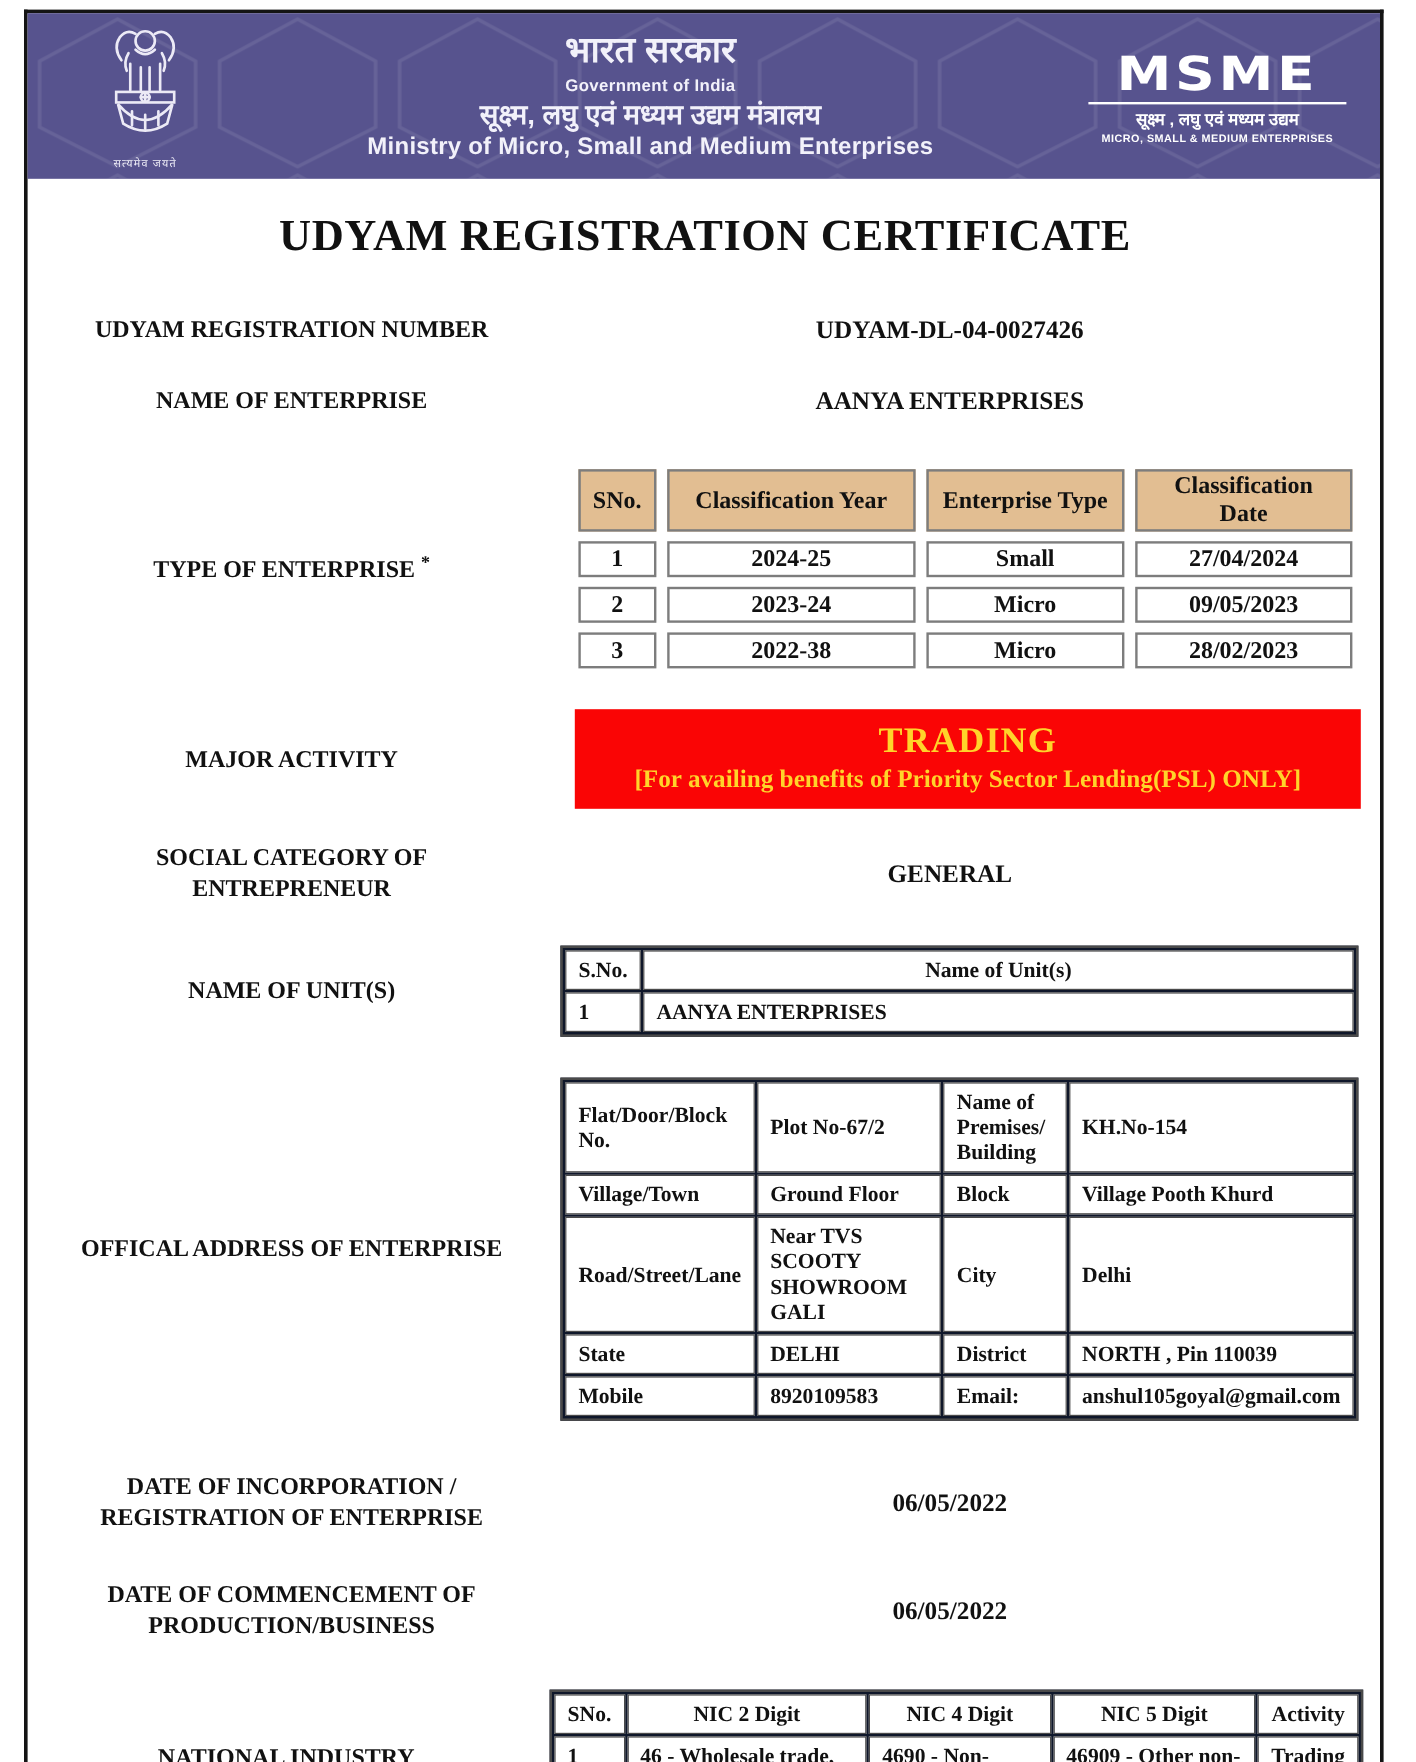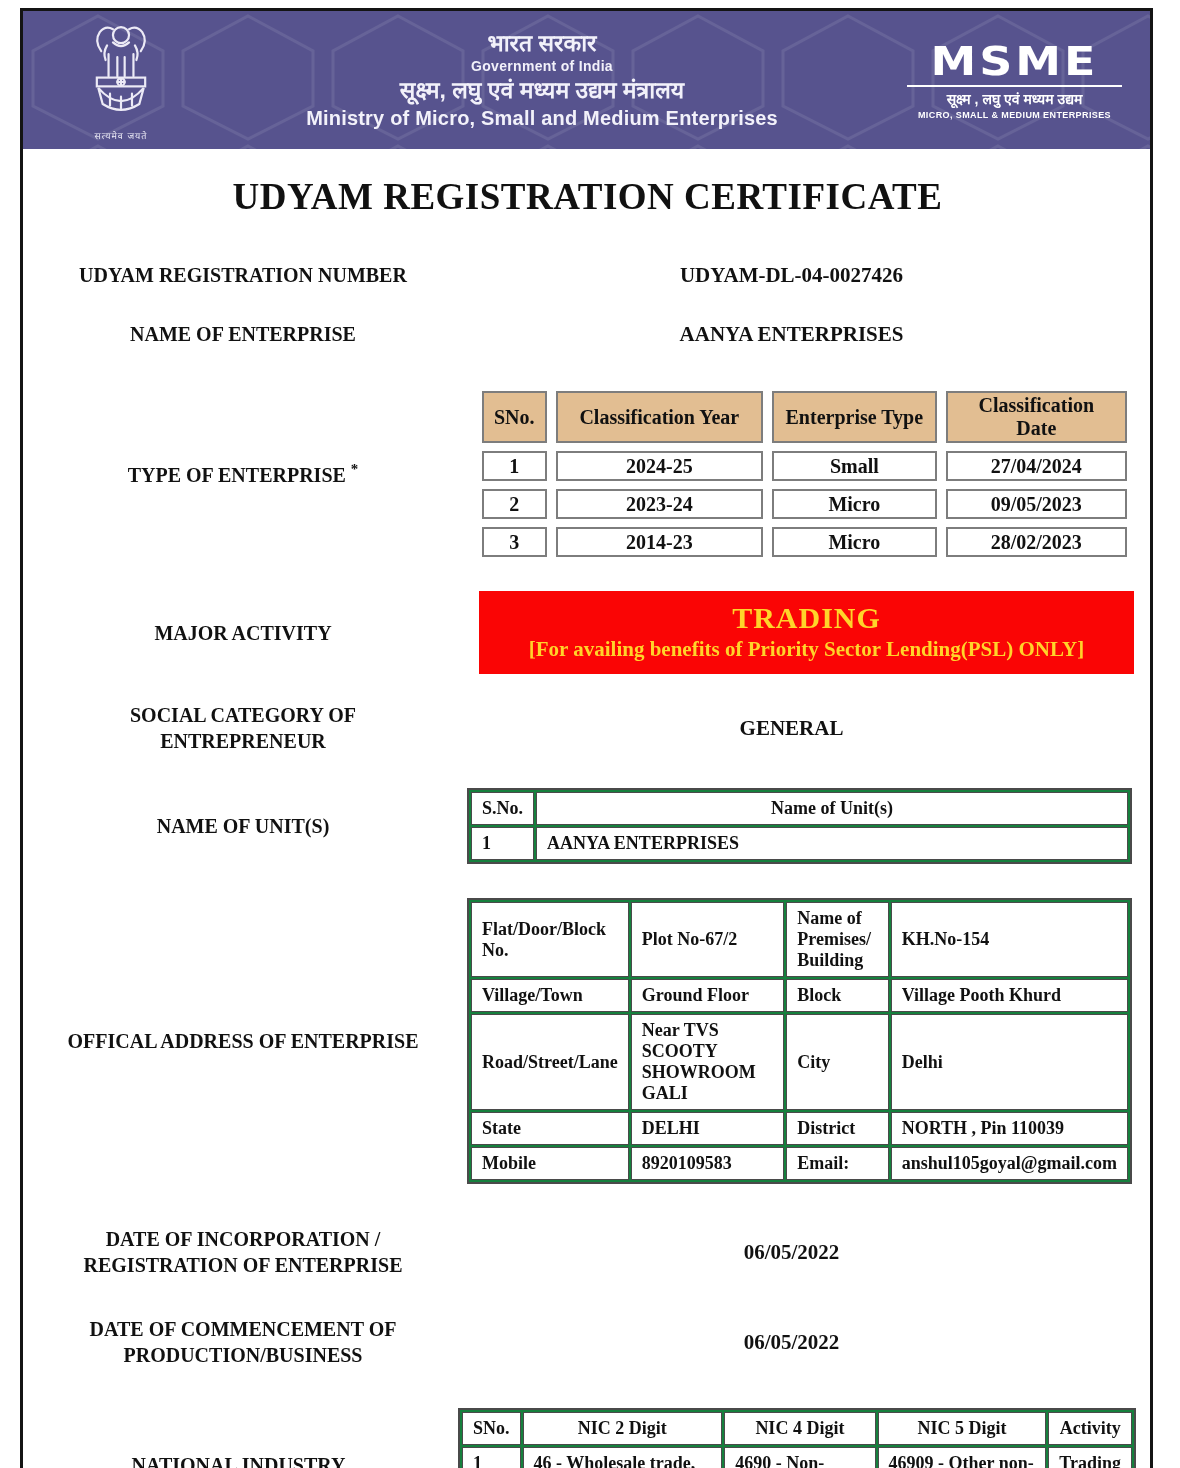--- a/index.html
+++ b/index.html
@@ -14,21 +14,21 @@
   
   .band{
     position:relative; width:100%; height:138px; background:#57538e; overflow:hidden;
     display:flex; align-items:center;
     font-family:"Liberation Sans","DejaVu Sans",sans-serif; color:#f2f1fa;
   }
   .hex-bg{ position:absolute; inset:0; width:100%; height:100%; }
   .emblem-wrap{ position:relative; margin-left:52px; width:92px; text-align:center; }
   .emblem-caption{ font-size:9px; color:#efeef8; margin-top:2px; letter-spacing:1px;}
   .band-center{ position:relative; flex:1; text-align:center; line-height:1.28; margin-left:10px;}
-  .band-center .h1{ font-size:23px; font-weight:bold; }
+  .band-center .h1{ font-size:30px; font-weight:bold; }
   .band-center .e1{ font-size:14px; font-weight:bold; letter-spacing:.3px;}
   .band-center .h2{ font-size:23px; font-weight:bold; }
   .band-center .e2{ font-size:20px; font-weight:bold; letter-spacing:.2px;}
   .msme-wrap{ position:relative; width:215px; margin-right:28px; text-align:center; }
   .msme-acronym{
     font-family:"DejaVu Sans",sans-serif; font-weight:900; font-size:46px;
     letter-spacing:3px; line-height:.95; color:#fff; transform:scaleY(.85);
   }
   .msme-hindi{ font-size:14px; font-weight:bold; color:#fff; border-top:2px solid #fff; padding-top:2px; margin-top:1px;}
   .msme-eng{ font-size:9px; font-weight:bold; color:#fff; letter-spacing:.4px; margin-top:2px;}
@@ -70,21 +70,21 @@
   
   .activity-box{
     margin-left:8px; margin-right:2px; background:#fa0505; color:#ffd42a;
     text-align:center; padding:10px 6px 12px; flex:1;
   }
   .activity-main{ font-size:30px; font-weight:bold; letter-spacing:1px; }
   .activity-note{ font-size:21px; font-weight:bold; margin-top:2px; }
 
   
   table.grid{
-    border-collapse:separate; border-spacing:2px; background:#15803d;
+    border-collapse:separate; border-spacing:2px; background:#0f172a;
     border:2px solid #4a4a4a; margin-left:20px; font-size:18px; font-weight:bold;
   }
   table.grid th, table.grid td{ border:1.5px solid #4a4a4a; padding:5px 10px; background:#fff; }
   table.grid th{ text-align:center; }
   table.units{ width:665px; }
   table.units .c0{ width:58px; }
   table.units td{ text-align:left; }
   table.addr{ width:665px; }
   table.addr td{ vertical-align:middle; text-align:left; }
   table.addr .c0{ width:158px; } table.addr .c1{ width:168px; }
@@ -184,21 +184,21 @@
                 <td class="c3">27/04/2024</td>
               </tr>
               <tr>
                 <td class="c0">2</td>
                 <td class="c1">2023-24</td>
                 <td class="c2">Micro</td>
                 <td class="c3">09/05/2023</td>
               </tr>
               <tr>
                 <td class="c0">3</td>
-                <td class="c1">2014-23</td>
+                <td class="c1">2022-38</td>
                 <td class="c2">Micro</td>
                 <td class="c3">28/02/2023</td>
               </tr>
             </tbody>
           </table>
       </div>
     </div>
 
     <div class="row row-activity">
       <div class="label-col">MAJOR ACTIVITY</div>

